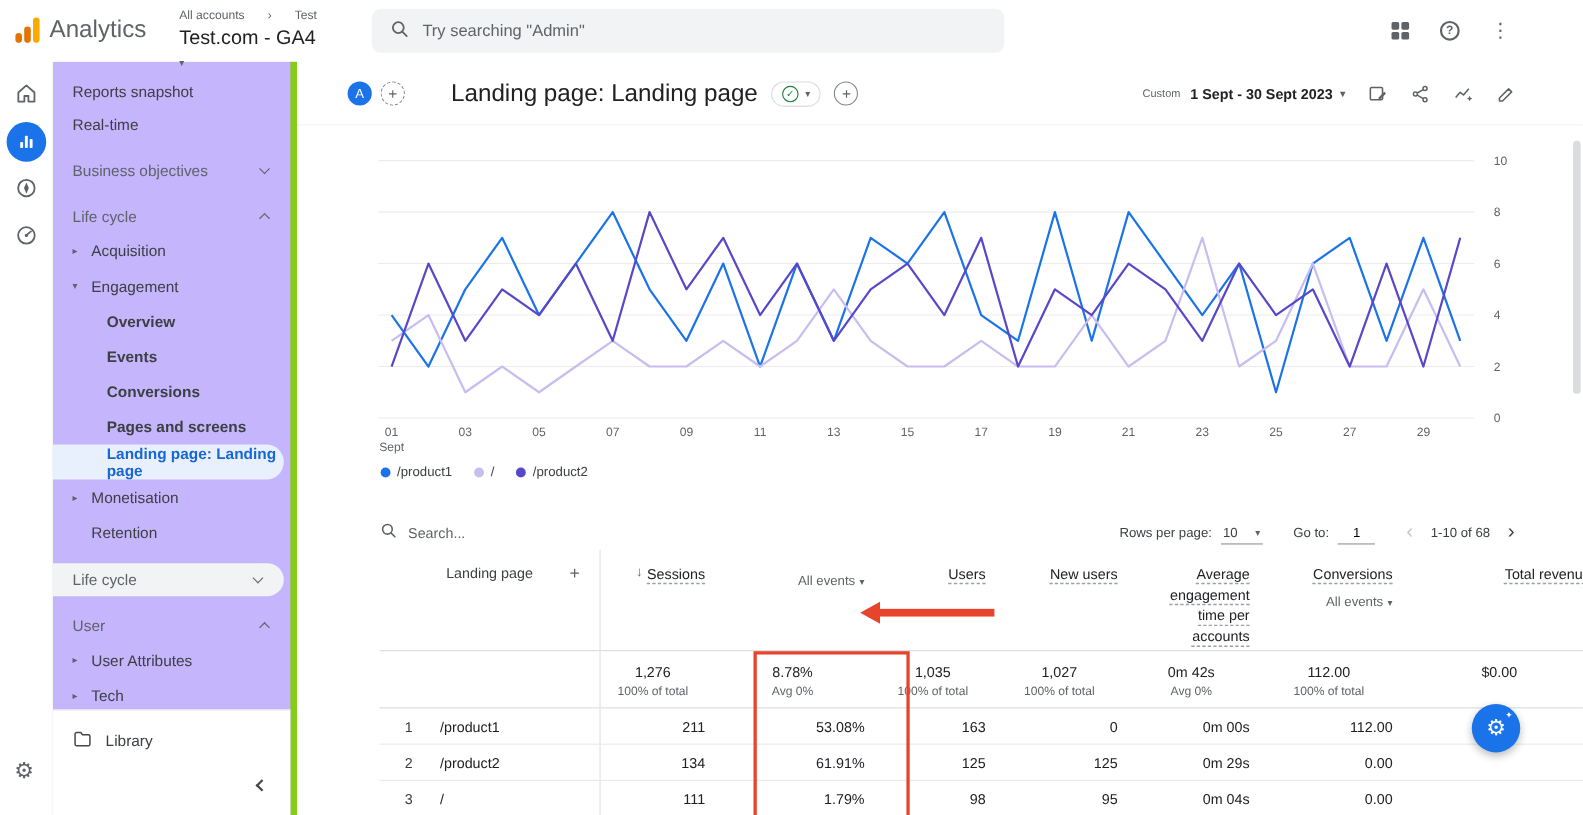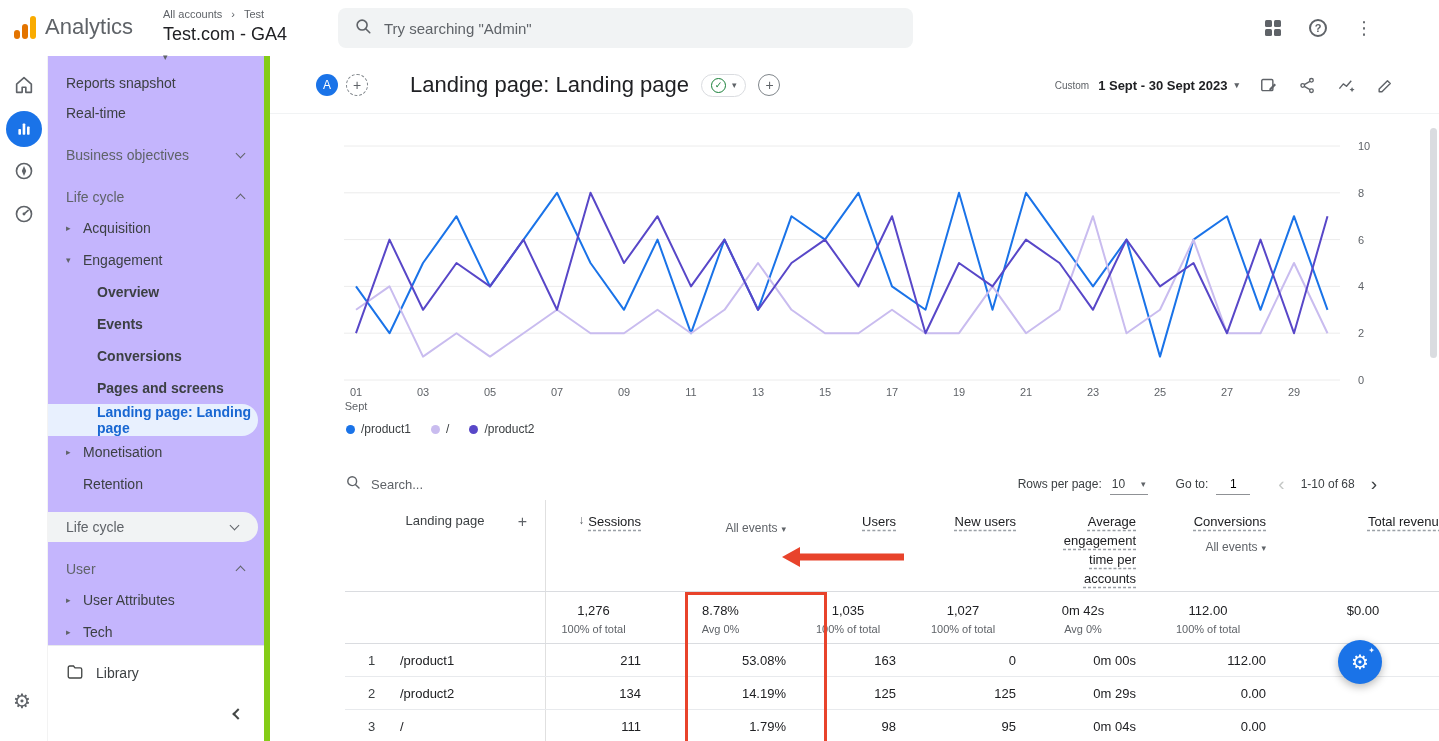--- a/index.html
+++ b/index.html
@@ -8,21 +8,21 @@
     position:relative; overflow:hidden; background:#fff;
     font-family:"Liberation Sans", sans-serif; color:#202124;
   }
 
   
   #topbar { position:absolute; top:0; left:0; width:1439px; height:56px; background:#fff; z-index:10; }
   .logo-wrap { position:absolute; left:14px; top:14px; display:flex; align-items:flex-end; gap:9px; }
   .ga-bars { display:flex; align-items:flex-end; gap:2px; height:26px; padding-bottom:1px; }
   .ga-bars i { display:block; width:6px; border-radius:3px; }
   .product-name { font-size:22px; color:#5f6368; line-height:26px; }
-  .breadcrumb { position:absolute; left:163px; top:8px; font-size:11px; color:#5f6368; display:flex; gap:9px; align-items:center; }
+  .breadcrumb { position:absolute; left:163px; top:8px; font-size:11px; color:#5f6368; display:flex; gap:21px; align-items:center; }
   .property { position:absolute; left:163px; top:24px; font-size:18px; color:#202124; display:flex; gap:7px; cursor:pointer;flex-direction:column; }
   .caret { font-size:9px; color:#5f6368; }
   .searchbar { position:absolute; left:338px; top:8px; width:575px; height:40px; background:#f1f3f4; border-radius:8px; display:flex; align-items:center; padding:0 16px; gap:12px; }
   .searchbar input { border:none; background:transparent; outline:none; font-size:15px; color:#202124; width:100%; font-family:"Liberation Sans",sans-serif; }
   .searchbar input::placeholder { color:#5f6368; }
   .topbar-right { position:absolute; right:66px; top:0; height:56px; display:flex; align-items:center; gap:28px; }
   .grid-icon { display:grid; grid-template-columns:7px 7px; grid-template-rows:7px 7px; gap:2px; }
   .grid-icon i { background:#5f6368; border-radius:1.5px; }
   .help-icon { width:18px; height:18px; border:2px solid #5f6368; border-radius:50%; color:#5f6368; font-size:11px; font-weight:bold; display:flex; align-items:center; justify-content:center; }
   .kebab { font-size:18px; color:#5f6368; letter-spacing:0; }
@@ -55,21 +55,21 @@
   
   #main { position:absolute; top:56px; left:270px; width:1169px; height:685px; background:#fff; overflow:hidden; }
   #report-header { position:absolute; top:0; left:0; right:0; height:58px; border-bottom:1px solid #f1f3f4; }
   .avatar { position:absolute; left:46px; top:18px; width:22px; height:22px; border-radius:50%; background:#1a73e8; color:#fff; font-size:12px; display:flex; align-items:center; justify-content:center; }
   .add-comparison { position:absolute; left:76px; top:18px; width:22px; height:22px; border:1px dashed #80868b; border-radius:50%; color:#5f6368; font-size:14px; display:flex; align-items:center; justify-content:center; cursor:pointer; }
   .title-group { position:absolute; left:140px; top:0; height:58px; display:flex; align-items:center; gap:12px; }
   .report-title { font-size:22px; color:#202124; }
   .check-pill { display:flex; align-items:center; gap:6px; border:1px solid #dadce0; border-radius:14px; padding:3px 9px; cursor:pointer; }
   .check-circle { width:15px; height:15px; border-radius:50%; border:1.5px solid #188038; color:#188038; font-size:9px; display:flex; align-items:center; justify-content:center; }
   .add-report { width:22px; height:22px; border:1px solid #80868b; border-radius:50%; color:#5f6368; font-size:14px; display:flex; align-items:center; justify-content:center; cursor:pointer; }
-  .header-right { position:absolute; right:44px; top:0; height:58px; display:flex; align-items:center; gap:19px; }
+  .header-right { position:absolute; right:60px; top:0; height:58px; display:flex; align-items:center; gap:19px; }
   .custom-label { font-size:10px; color:#5f6368; margin-right:-10px; }
   .date-range { font-size:13px; font-weight:bold; color:#202124; display:flex; gap:7px; align-items:center; cursor:pointer; }
   .hdr-icon { width:20px; height:20px; display:flex; align-items:center; justify-content:center; cursor:pointer; }
 
   
   #chart-wrap { position:absolute; left:70px; top:74px; width:1060px; height:290px; }
   .gridline { stroke:#ececec; stroke-width:1; }
   .axis-label { font-size:11px; fill:#5f6368; font-family:"Liberation Sans",sans-serif; }
   .mid { text-anchor:middle; }
   #chart-legend { position:absolute; left:76px; top:366px; display:flex; gap:20px; align-items:center; font-size:12px; color:#3c4043; }
@@ -475,21 +475,21 @@
           <div class="td metric">0m 00s</div>
           <div class="td metric">112.00</div>
           <div class="td metric"></div>
         </div>
         <div class="t-row tr">
           <div class="td dim">
             <span class="row-num">2</span>
             <span class="row-dim">/product2</span>
           </div>
           <div class="td metric first-metric">134</div>
-          <div class="td metric">14.19%</div>
+          <div class="td metric">61.91%</div>
           <div class="td metric">125</div>
           <div class="td metric">125</div>
           <div class="td metric">0m 29s</div>
           <div class="td metric">0.00</div>
           <div class="td metric"></div>
         </div>
         <div class="t-row tr">
           <div class="td dim">
             <span class="row-num">3</span>
             <span class="row-dim">/</span>

